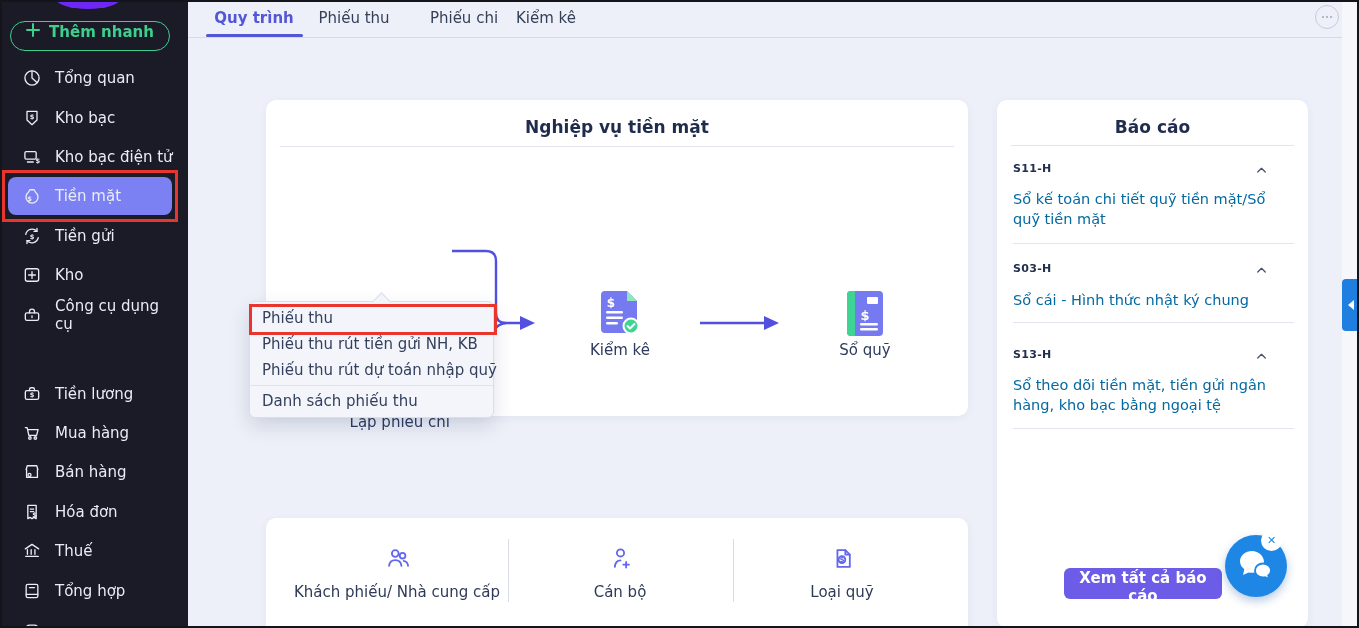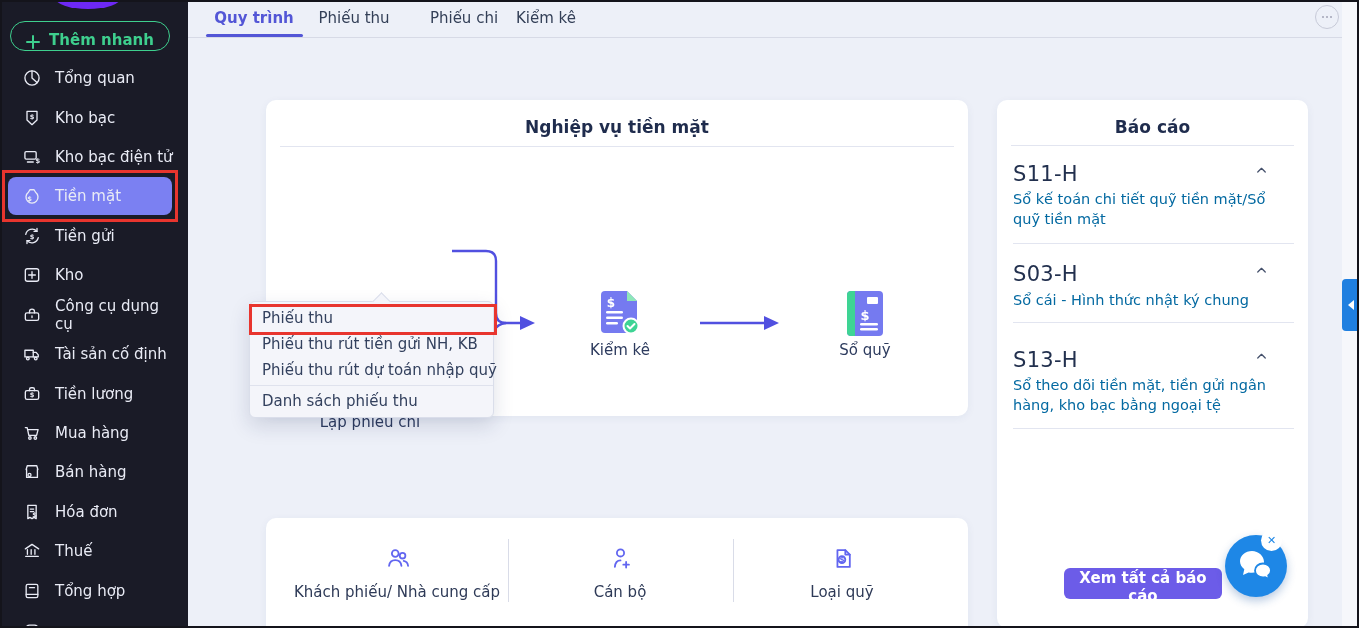--- a/index.html
+++ b/index.html
@@ -5,21 +5,21 @@
   html,body{margin:0;padding:0;background:#2a2a33;}
   *{box-sizing:border-box;font-family:"DejaVu Sans","Liberation Sans",sans-serif;}
   #screen{position:relative;width:1359px;height:628px;background:#edf0f8;overflow:hidden;}
   #screen::after{content:"";position:absolute;inset:0;box-shadow:inset 0 0 0 2px #14141b;pointer-events:none;z-index:99;}
   .abs{position:absolute;}
 
   
   #sidebar{left:0;top:0;width:188px;height:628px;background:#1a1b27;z-index:5;}
   #logo-arc{left:55px;top:-14px;width:66px;height:23px;background:#6d28f5;border-radius:50%;}
   #quick-add{left:10px;top:21px;width:160px;height:30px;border:1.5px solid #3ecf8e;border-radius:16px;
-    color:#3ecf8e;font-size:15px;font-weight:bold;display:flex;align-items:flex-end;justify-content:center;gap:9px;background:transparent;cursor:pointer;}
+    color:#3ecf8e;font-size:15px;font-weight:bold;display:flex;align-items:flex-start;justify-content:center;gap:9px;background:transparent;cursor:pointer;}
   .side-item{left:8px;width:172px;height:38px;display:flex;align-items:center;gap:13px;padding-left:14px;border-radius:8px;color:#e9ebf5;font-size:15px;cursor:pointer;}
   .side-item.active{width:164px;background:#7b80f2;}
   .sicon{width:20px;height:20px;flex:0 0 20px;display:flex;align-items:center;justify-content:center;}
   .sicon svg{width:20px;height:20px;stroke:#e9ebf5;fill:none;stroke-width:1.6;stroke-linecap:round;stroke-linejoin:round;}
   .sicon svg text{fill:#e9ebf5;stroke:none;font-size:8px;font-weight:bold;}
   .red-box{border:3px solid #e8352e;z-index:10;pointer-events:none;}
 
   
   .tab{top:9px;transform:translateX(-50%);font-size:15px;color:#333f57;cursor:pointer;white-space:nowrap;}
   .tab.active{color:#5356d6;font-weight:bold;}
@@ -34,39 +34,39 @@
   #flow-panel{left:266px;top:100px;width:702px;height:316px;}
   #shortcut-panel{left:266px;top:518px;width:702px;height:130px;}
   #report-panel{left:997px;top:100px;width:311px;height:528px;}
   .panel-title{font-size:17px;font-weight:bold;color:#1f2c4d;text-align:center;width:100%;}
   .h-div{height:1px;background:#e2e5f0;}
 
   
   #thu-node{left:21px;top:107px;width:166px;height:81px;background:#fff;border-radius:10px;box-shadow:0 5px 16px rgba(30,40,90,.12);z-index:2;display:flex;flex-direction:column;align-items:center;padding-top:6px;}
   .node-label{font-size:15px;color:#2d3b5e;margin-top:4px;white-space:nowrap;}
   .flow-node{display:flex;flex-direction:column;align-items:center;z-index:1;}
-  #chi-label{left:24px;top:313px;width:160px;text-align:center;font-size:15px;color:#2d3b5e;z-index:1;}
+  #chi-label{left:24px;top:313px;width:160px;text-align:right;font-size:15px;color:#2d3b5e;z-index:1;}
   #flow-arrows{left:0;top:0;width:702px;height:408px;z-index:1;pointer-events:none;}
 
   
   #dropdown{left:249px;top:301px;width:245px;background:#f4f5fa;border:1px solid #dadeea;border-radius:6px;
     box-shadow:0 8px 20px rgba(30,40,90,.15);z-index:6;padding:3px 0;}
   #dropdown .caret{position:absolute;left:125px;top:-7px;width:13px;height:13px;background:#f4f5fa;border-left:1px solid #dadeea;border-top:1px solid #dadeea;transform:rotate(45deg);}
   .dd-item{height:26px;line-height:26px;padding-left:12px;font-size:15px;color:#33415e;cursor:pointer;white-space:nowrap;}
   .dd-div{height:1px;background:#dfe2ed;margin:2px 0;}
 
   
   .v-div{width:1px;background:#d9dce8;}
   .shortcut{display:flex;flex-direction:column;align-items:center;cursor:pointer;}
   .shortcut svg{width:27px;height:27px;stroke:#6266f0;fill:none;stroke-width:1.6;stroke-linecap:round;stroke-linejoin:round;}
   .shortcut svg text{fill:#6266f0;stroke:none;font-weight:bold;}
   .shortcut-label{font-size:15px;color:#2e3a57;margin-top:11px;white-space:nowrap;}
 
   
-  .rep-code{font-size:21px;font-weight:normal;color:#22304e;letter-spacing:.3px;}
+  .rep-code{font-size:11px;font-weight:bold;color:#22304e;letter-spacing:.3px;}
   .rep-desc{font-size:14.5px;color:#0369a1;line-height:1.38;}
   .chev svg{width:15px;height:15px;stroke:#44506b;fill:none;stroke-width:2;stroke-linecap:round;stroke-linejoin:round;}
   #view-all-btn{left:67px;top:468px;width:158px;height:31px;background:#6c5ce8;border:none;border-radius:6px;color:#fff;font-size:15px;font-weight:bold;cursor:pointer;}
 
   
   #chat-fab{left:1225px;top:535px;width:62px;height:62px;border-radius:50%;background:#1e87e6;z-index:20;cursor:pointer;box-shadow:0 4px 10px rgba(20,80,160,.3);display:flex;align-items:center;justify-content:center;}
   #chat-close{left:1263px;top:532px;width:17px;height:17px;border-radius:50%;background:#fff;z-index:21;color:#1e87e6;font-size:11px;font-weight:bold;display:flex;align-items:center;justify-content:center;cursor:pointer;box-shadow:0 0 0 2px #fff;}
   #collapse-tab{left:1342px;top:279px;width:17px;height:52px;background:#1f7fe0;border-radius:4px 0 0 4px;z-index:8;display:flex;align-items:center;justify-content:center;cursor:pointer;}
   #collapse-tab span{width:0;height:0;border-top:5px solid transparent;border-bottom:5px solid transparent;border-right:6px solid #fff;}
 </style>
@@ -143,31 +143,20 @@
       <span>Kho</span>
       </div>
     <div class="side-item abs" style="top:296px">
       <span class="sicon">
           <svg viewBox="0 0 24 24">
             <rect x="4" y="9.5" width="16" height="9" rx="2"></rect>
             <path d="M9 9.5V8a3 3 0 0 1 6 0v1.5M12 13v2"></path>
           </svg>
         </span>
       <span>Công cụ dụng cụ</span>
-      </div>
-    <div class="side-item abs" style="top:335px">
-      <span class="sicon">
-          <svg viewBox="0 0 24 24">
-            <path d="M3.5 7.5h10v8h-10z"></path>
-            <path d="M13.5 10h3.5l2.5 3v2.5h-6"></path>
-            <circle cx="7" cy="17.5" r="1.6"></circle>
-            <circle cx="16.5" cy="17.5" r="1.6"></circle>
-          </svg>
-        </span>
-      <span>Tài sản cố định</span>
       </div>
     <div class="side-item abs" style="top:375px">
       <span class="sicon">
           <svg viewBox="0 0 24 24">
             <rect x="4" y="8" width="16" height="10.5" rx="2"></rect>
             <path d="M9 8V6.5a2 2 0 0 1 2-2h2a2 2 0 0 1 2 2V8"></path>
             <text x="12" y="16" text-anchor="middle">$</text>
           </svg>
         </span>
       <span>Tiền lương</span>

